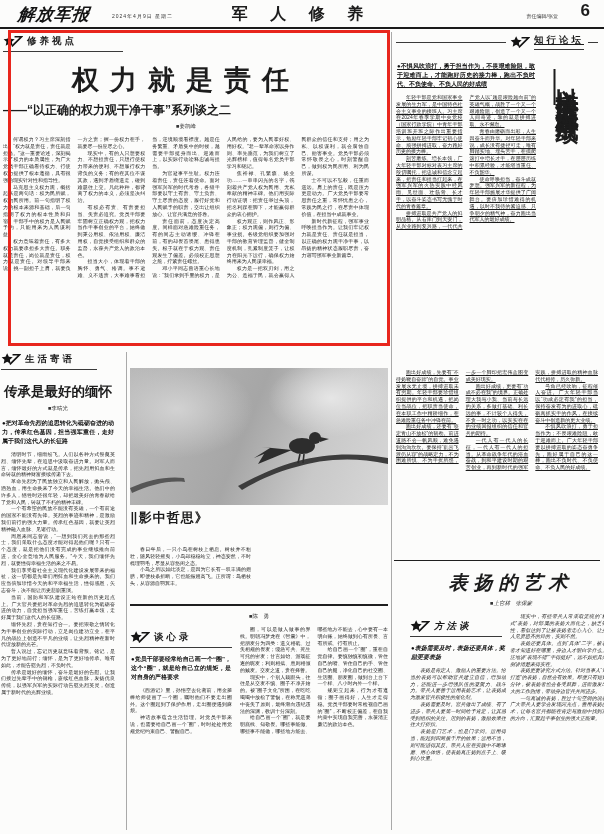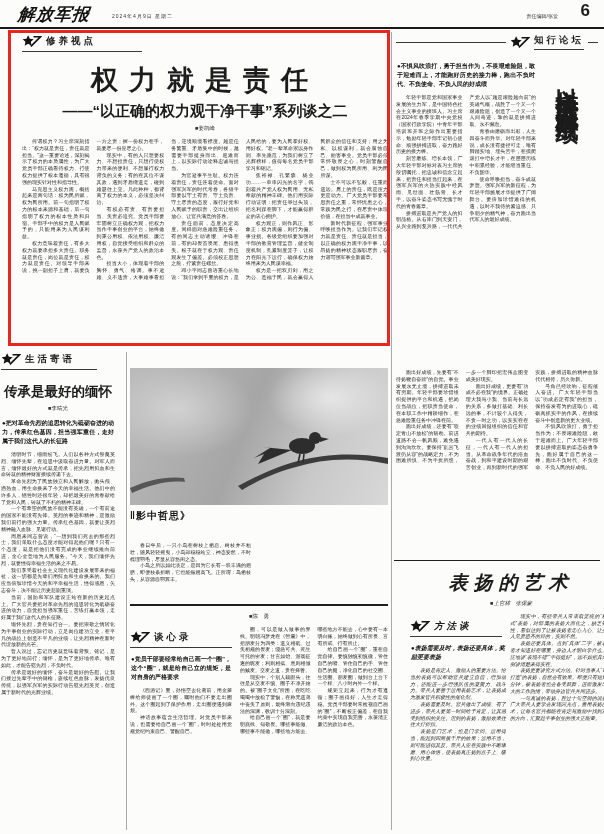--- a/index.html
+++ b/index.html
@@ -29,28 +29,28 @@
         padding-bottom:3px;border-bottom:1px solid #3a3a3a;}
   .lbl .txt{letter-spacing:3px;white-space:nowrap;}
   .lbl-line{flex:1 1 18px;border-top:1px solid #3a3a3a;height:0;}
   .star{flex:0 0 auto;}
   
   .body5{font-size:5px;line-height:6.8px;text-align:justify;color:#262626;}
   .body5 p{margin:0;text-indent:2em;}
   .intro{font-size:6px;line-height:9px;font-weight:bold;text-align:justify;margin:7px 1px 5px 1px;color:#111;}
   .cols{column-gap:7px;column-fill:balance;overflow:hidden;}
   
-  .art-main{position:absolute;left:22px;top:34px;width:366px;height:304px;overflow:hidden;}
+  .art-main{position:absolute;left:3px;top:34px;width:366px;height:304px;overflow:hidden;}
   .art-main .lbl{width:120px;}
   .h-main{margin:10px 0 2px;text-align:center;font-size:27px;font-weight:bold;letter-spacing:11px;white-space:nowrap;font-family:Liberation Serif, serif;}
-  .sub-main{text-align:center;font-size:15px;font-weight:bold;margin:4px 0 2px;}
+  .sub-main{text-align:left;font-size:12px;font-weight:bold;margin:4px 0 2px;}
   .byline{text-align:center;font-size:5.5px;color:#333;margin:4px 0 6px;}
   .main-body{column-count:5;height:198px;}
   
-  .sec-zhixing{position:absolute;left:394px;top:32px;width:206px;height:524px;overflow:hidden;padding:0 2px;box-sizing:border-box;}
+  .sec-zhixing{position:absolute;left:394px;top:32px;width:206px;height:524px;overflow:hidden;padding:0 2px;box-sizing:border-box;text-decoration:underline;}
   .sec-zhixing .lbl{border-bottom:none;margin-top:2px;}
   .sec-zhixing .lbl .txt{border-bottom:1px solid #3a3a3a;padding-bottom:2px;}
   .zx-top{display:flex;margin-top:2px;}
   .zx-left{width:140px;}
   .zx-body-top{column-count:2;height:188px;margin-top:4px;}
   .zx-right{flex:1;display:flex;align-items:flex-start;justify-content:center;padding-top:14px;}
   .vtitle{writing-mode:vertical-rl;text-orientation:upright;font-size:23px;font-weight:bold;
         letter-spacing:3px;line-height:1;height:292px;}
   .zx-body-bottom{column-count:3;height:196px;margin-top:8px;}
   
@@ -59,21 +59,21 @@
   .h-sh{margin:13px 0 2px;text-align:center;font-size:13.5px;font-weight:bold;white-space:nowrap;}
   .sh-body{height:338px;overflow:hidden;}
   
   .photo{position:absolute;left:130px;top:368px;width:258px;height:137px;overflow:hidden;
      background:
        radial-gradient(90px 55px at 78% 22%, #e6e6e6, rgba(230,230,230,0) 70%),
        radial-gradient(110px 70px at 18% 30%, #d2d2d2, rgba(210,210,210,0) 70%),
        linear-gradient(112deg,#b9b9b9,#a6a6a6 45%,#c9c9c9 72%,#d8d8d8);}
   .cap-row{position:absolute;left:130px;top:509px;width:258px;height:92px;display:flex;gap:9px;overflow:hidden;}
   .cap-left{width:121px;}
-  .cap-label{font-size:10px;font-weight:bold;letter-spacing:1px;margin-bottom:19px;}
+  .cap-label{font-size:13px;font-weight:bold;letter-spacing:1px;margin-bottom:19px;font-family:Liberation Mono, monospace;}
   .cap-right{flex:1;}
   .kicker{text-align:center;font-size:8.5px;font-weight:bold;margin-top:2px;}
   .h-photo{text-align:center;font-size:15px;font-weight:bold;letter-spacing:2px;margin:3px 0 2px;white-space:nowrap;}
   .photo-body{column-count:2;height:30px;margin-top:3px;}
   
   .sec-quan{position:absolute;left:130px;top:609px;width:258px;height:221px;overflow:hidden;}
   .h-quan{text-align:center;font-size:16px;font-weight:bold;letter-spacing:3px;margin:3px 0 1px;white-space:nowrap;}
   .quan-row{display:flex;gap:8px;margin-top:3px;}
   .quan-left{width:102px;}
   .quan-left .lbl{margin-top:4px;}
@@ -91,20 +91,21 @@
   .by-right-body{height:204px;overflow:hidden;}
 </style>
 </head>
 <body>
 
 <div class="page">
 
   <div class="header">
     <div class="logo">解放军报</div>
     <div class="date">2024年4月9日 星期二</div>
+    <div class="ptitle">军 人 修 养</div>
     <div class="editor">责任编辑/张萱</div>
     <div class="pnum">6</div>
   </div>
 
   <div class="vr vr-main"></div>
   <div class="vr vr-left"></div>
   <div class="hr hr-mid"></div>
   <div class="hr hr-right"></div>
 
   <div class="art-main">

